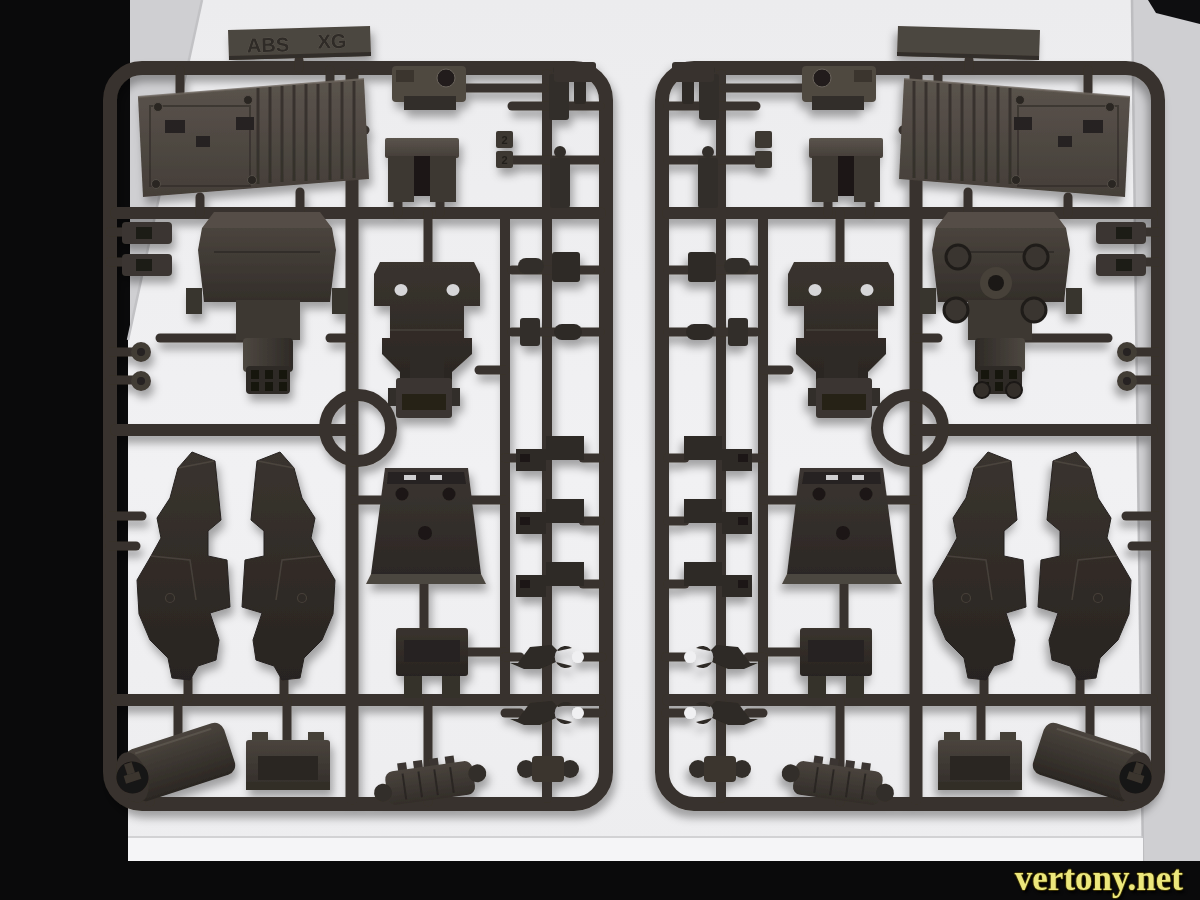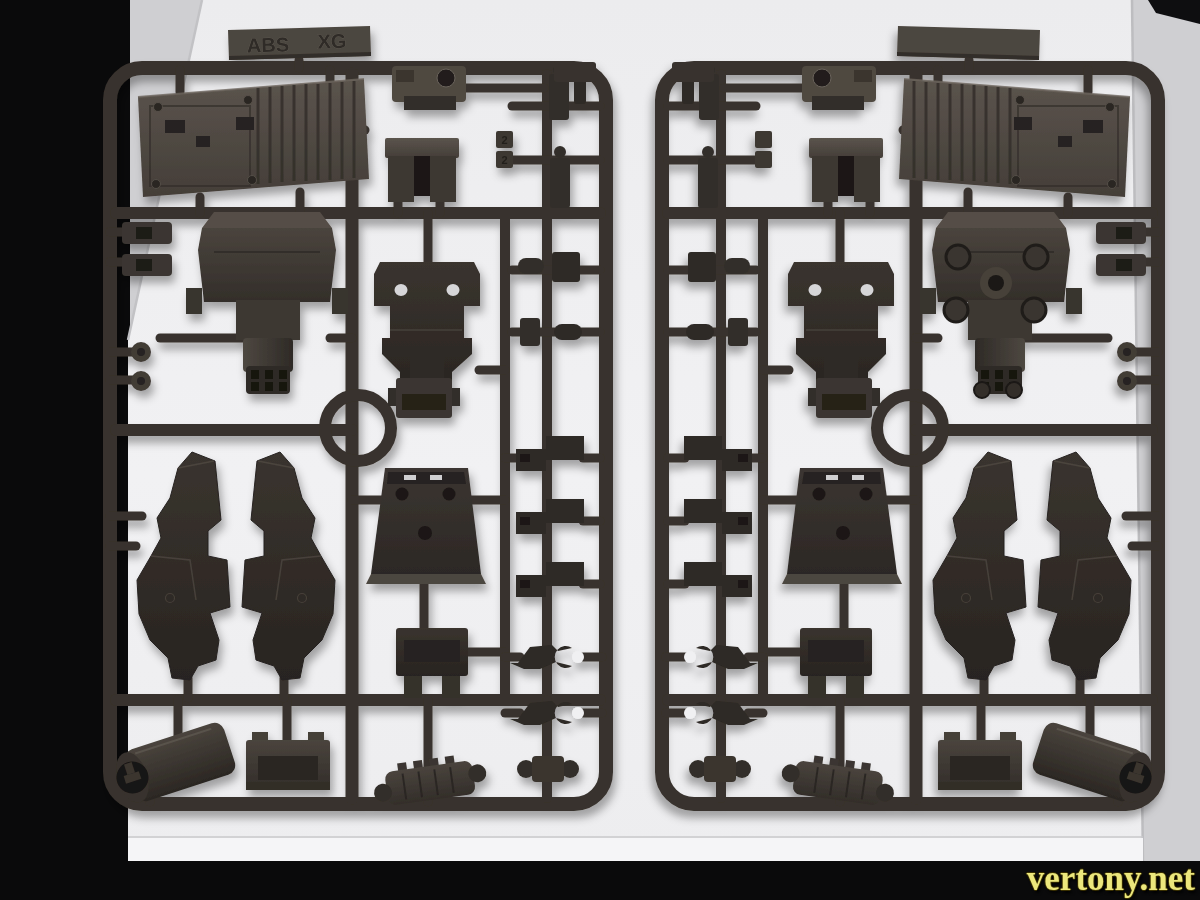--- a/index.html
+++ b/index.html
@@ -1,20 +1,20 @@
 <!DOCTYPE html>
 <html style="--c-background: #0a0a0b; --c-backdrop: #cfcfd2; --c-board: #f0f0f2; --c-board-edge: #f5f5f7; --c-sprue: #38322d; --c-part-dark: #322d29; --c-part-mid: #453f39; --c-part-light: #564f48; --c-hole-dark: #1b1816; --c-slot-light: #d6d6d8; --c-emboss: #2f2b27; --c-watermark: #ece77c;"><head>
 <meta charset="utf-8">
 <style>
   html,body{margin:0;padding:0;background:#000;}
   .stage{position:relative;width:1200px;height:900px;overflow:hidden;
          background:var(--c-background,#0a0a0b);
          font-family:"Liberation Sans",sans-serif;}
   .stage svg{position:absolute;left:0;top:0;}
-  .watermark{position:absolute;right:5px;bottom:4px;
+  .watermark{position:absolute;right:17px;bottom:4px;
     font-family:"Liberation Serif",serif;font-weight:bold;font-size:35px;
     color:var(--c-watermark,#ece77c);letter-spacing:0px;line-height:1;
     text-shadow:1px 0 #3a3000,-1px 0 #3a3000,0 1px #3a3000,0 -1px #3a3000,2px 3px 3px #000;}
   .marking-text{font-family:"Liberation Sans",sans-serif;font-weight:bold;
     fill:var(--c-emboss,#2f2b27);stroke:#6a635a;stroke-width:.5;paint-order:stroke;}
   .tag-text{font-family:"Liberation Sans",sans-serif;font-weight:bold;
     fill:#221f1b;}
 </style>
 </head>
 <body>

